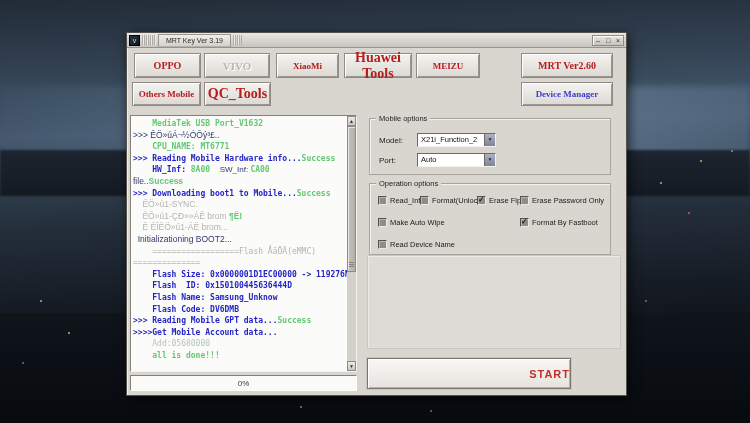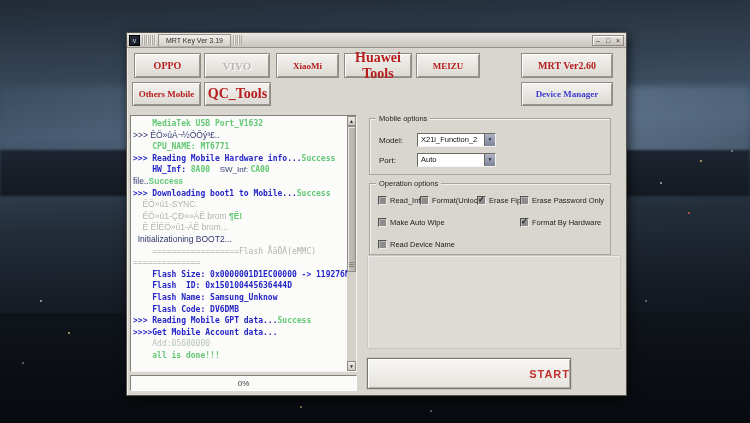--- a/index.html
+++ b/index.html
@@ -216,21 +216,21 @@
       <div class="cb-item" style="left:150px;top:12px">
         <span class="cb"></span>
         <span>Erase Password Only</span>
       </div>
       <div class="cb-item" style="left:8px;top:34px">
         <span class="cb"></span>
         <span>Make Auto Wipe</span>
       </div>
       <div class="cb-item" style="left:150px;top:34px">
         <span class="cb checked"></span>
-        <span>Format By Hardware</span>
+        <span>Format By Fastboot</span>
       </div>
       <div class="cb-item" style="left:8px;top:56px">
         <span class="cb"></span>
         <span>Read Device Name</span>
       </div>
     </div>
 
     <div class="blank-panel"></div>
 
     <div class="start-btn">

